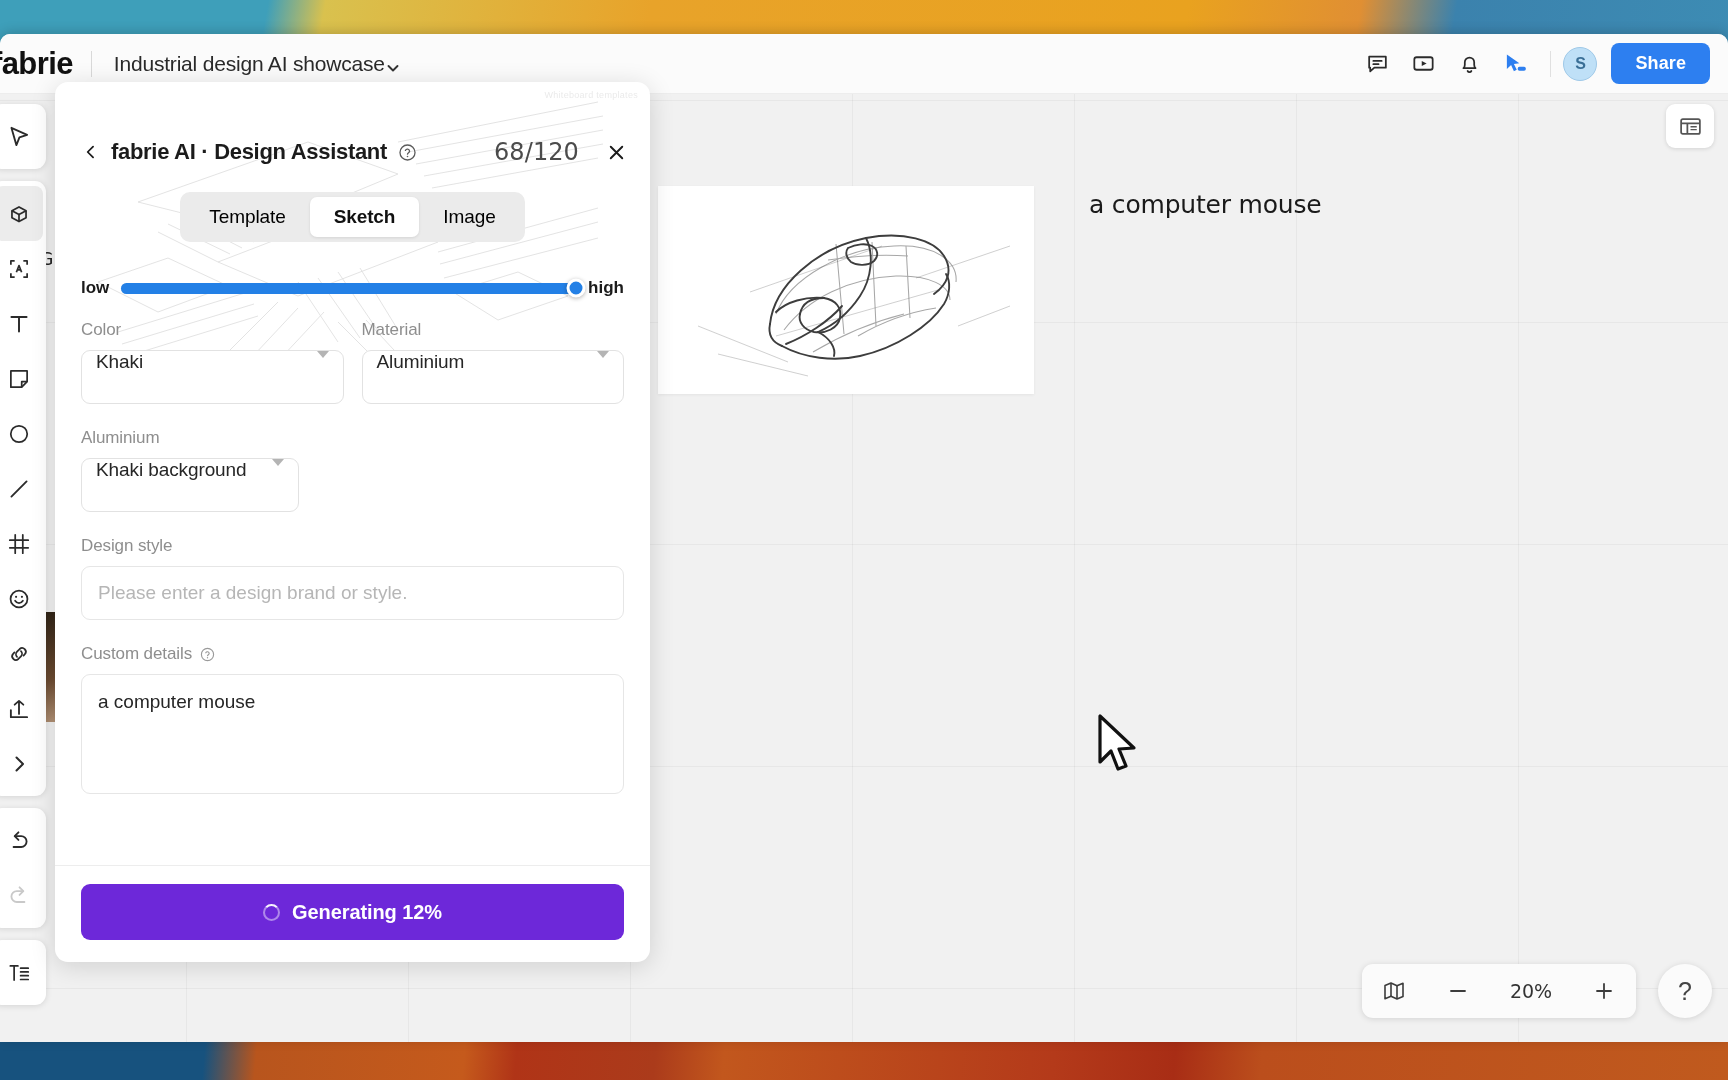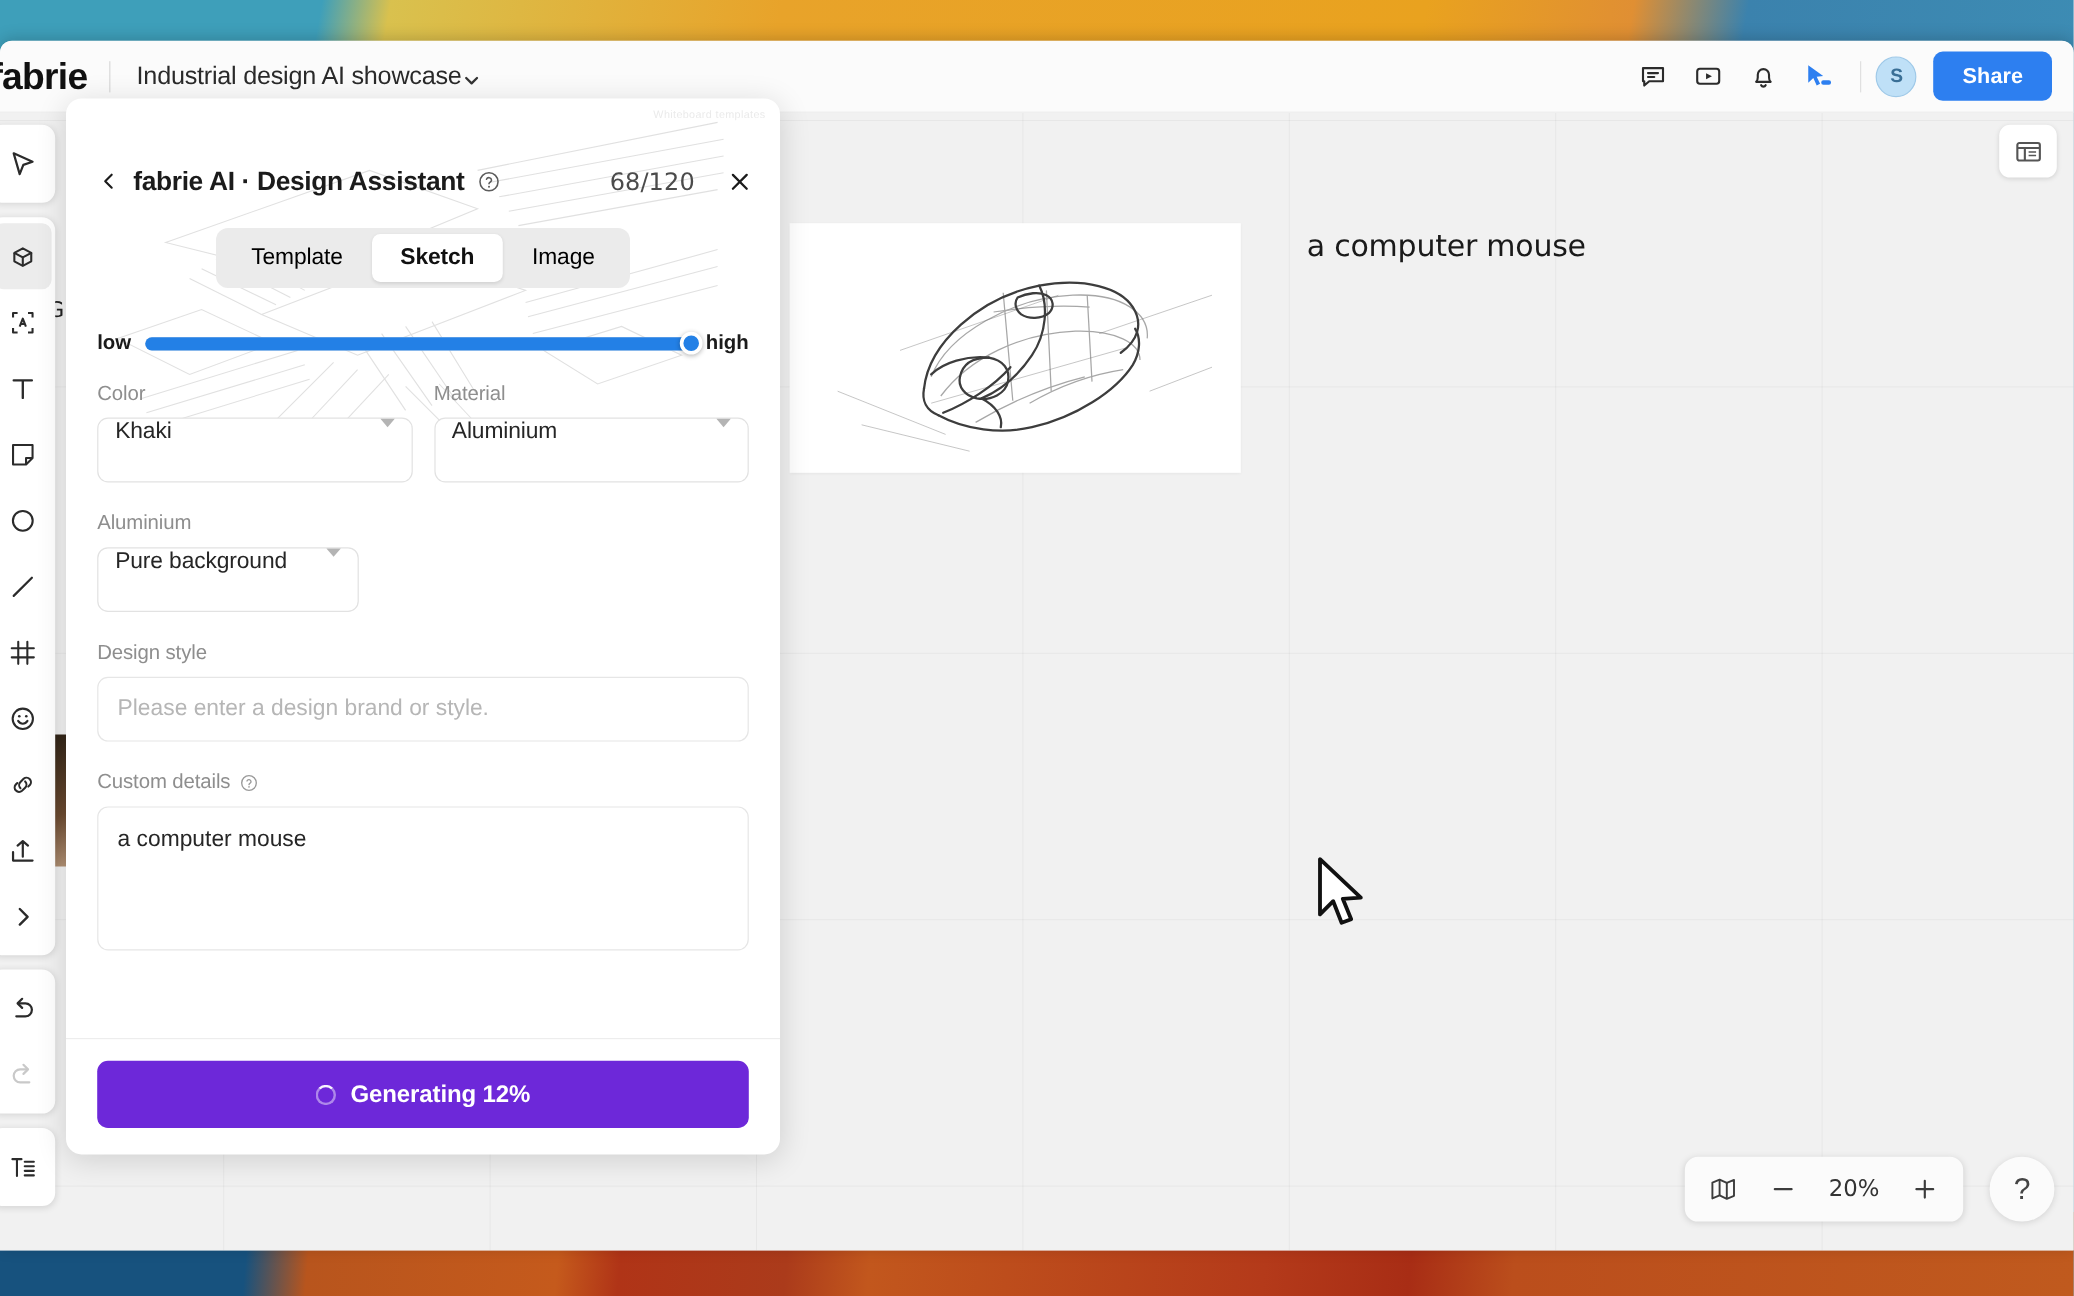--- a/index.html
+++ b/index.html
@@ -115,21 +115,21 @@
     width: 48px; height: 44px; background: #fff; border-radius: 9px;
     box-shadow: 0 1px 4px rgba(0,0,0,.13);
     display: flex; align-items: center; justify-content: center; cursor: pointer;
   }
 
   
   #zoom-bar {
     position: absolute; right: 92px; bottom: 24px;
     height: 54px; background: #fbfbfb; border-radius: 11px;
     box-shadow: 0 1px 6px rgba(0,0,0,.13);
-    display: flex; align-items: center; padding: 0 10px; gap: 6px;
+    display: flex; align-items: center; padding: 0 10px; gap: 20px;
   }
   .zb-btn {
     width: 44px; height: 42px; display: flex; align-items: center; justify-content: center;
     border-radius: 8px; cursor: pointer; color: #444;
   }
   #zoom-value {
     font-size: 19px; color: #333; min-width: 62px; text-align: center; cursor: pointer;
     font-family: "DejaVu Sans", sans-serif;
   }
   #help-btn {
@@ -195,21 +195,21 @@
     padding: 56px 22px 0 26px;
   }
   .back-chev { cursor: pointer; color: #222; display:flex; }
   .panel-title {
     font-size: 22px; font-weight: 700; color: #1b1b1b; letter-spacing: -.3px;
     white-space: nowrap;
   }
   .q-icon { cursor: pointer; color: #5c5c5c; display: flex; }
   .head-spacer { flex: 1; }
   .credits {
-    font-size: 20px; color: #4b4b4b; letter-spacing: .1px;
+    font-size: 24px; color: #4b4b4b; letter-spacing: .1px;
     font-family: "DejaVu Sans", sans-serif;
   }
   .close-x { cursor: pointer; color: #222; display: flex; margin-left: 16px; }
 
   .tabs-wrap { position: relative; z-index: 2; display: flex; justify-content: center; margin-top: 26px; }
   .tabs {
     display: flex; background: #ebebeb; border-radius: 10px; padding: 5px;
   }
   .tab {
     padding: 9px 24px; font-size: 19px; color: #000000; border-radius: 7px;
@@ -578,21 +578,21 @@
           <div class="select">
             <span class="select-val">Aluminium</span>
             <span class="caret"></span>
           </div>
         </div>
       </div>
 
       <div class="mt">
         <div class="field-label">Aluminium</div>
         <div class="select sel-narrow">
-          <span class="select-val">Pure background</span>
+          <span class="select-val">Khaki background</span>
           <span class="caret"></span>
         </div>
       </div>
 
       <div class="mt">
         <div class="field-label">Design style</div>
         <input class="text-input" type="text" placeholder="Please enter a design brand or style." style="">
       </div>
 
       <div class="mt">

